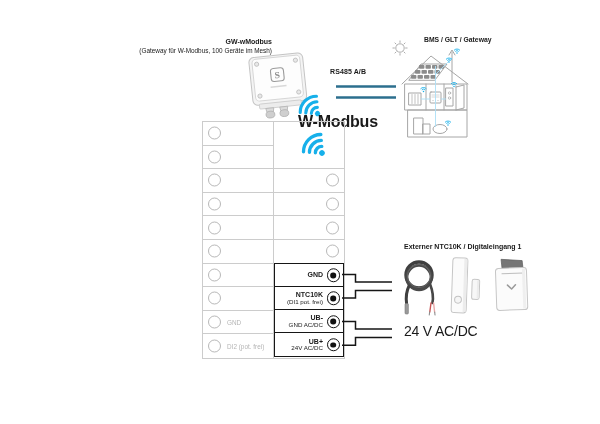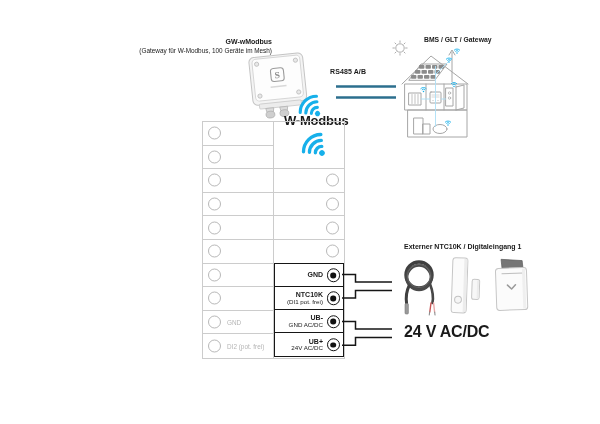--- a/index.html
+++ b/index.html
@@ -6,23 +6,23 @@
   .stage{position:relative;width:600px;height:424px;background:#fff;overflow:hidden;
          font-family:"Liberation Sans",sans-serif;color:#1a1a1a;}
   .abs{position:absolute;}
   
   .gwlab{left:80px;top:38px;width:192px;text-align:right;line-height:1.25;}
   .gwlab .t{font-size:7px;font-weight:bold;}
   .gwlab .s{font-size:6.4px;}
   
   .rs485{left:330px;top:68px;font-size:7px;font-weight:bold;letter-spacing:.1px;}
   .bms{left:424px;top:36px;font-size:6.8px;font-weight:bold;}
-  .wmod{left:284px;top:113px;font-size:13px;font-weight:bold;letter-spacing:-.2px;}
+  .wmod{left:298px;top:113px;font-size:16px;font-weight:bold;letter-spacing:-.2px;}
   .extlab{left:404px;top:243px;font-size:7px;font-weight:bold;}
-  .pwr{left:404px;top:323px;font-size:16px;font-weight:bold;letter-spacing:-.2px;}
+  .pwr{left:404px;top:323px;font-size:14px;font-weight:normal;letter-spacing:-.2px;}
   
   .tblock{left:202px;top:121px;width:141px;height:236px;border:1px solid #cccccc;box-sizing:content-box;}
   .cell{position:absolute;box-sizing:border-box;}
   .lc{left:0;width:71px;border-right:1px solid #cccccc;border-bottom:1px solid #cccccc;}
   .rc{left:71px;width:70px;border-bottom:1px solid #cccccc;}
   .nb{border-bottom:none;}
   .pin{position:absolute;width:13px;height:13px;border:1.3px solid #b8b8b8;border-radius:50%;
        top:50%;transform:translateY(-50%);box-sizing:border-box;background:#fff;}
   .pinL{left:5px;} .pinR{right:5px;}
   .greylab{position:absolute;left:24px;top:50%;transform:translateY(-50%);

